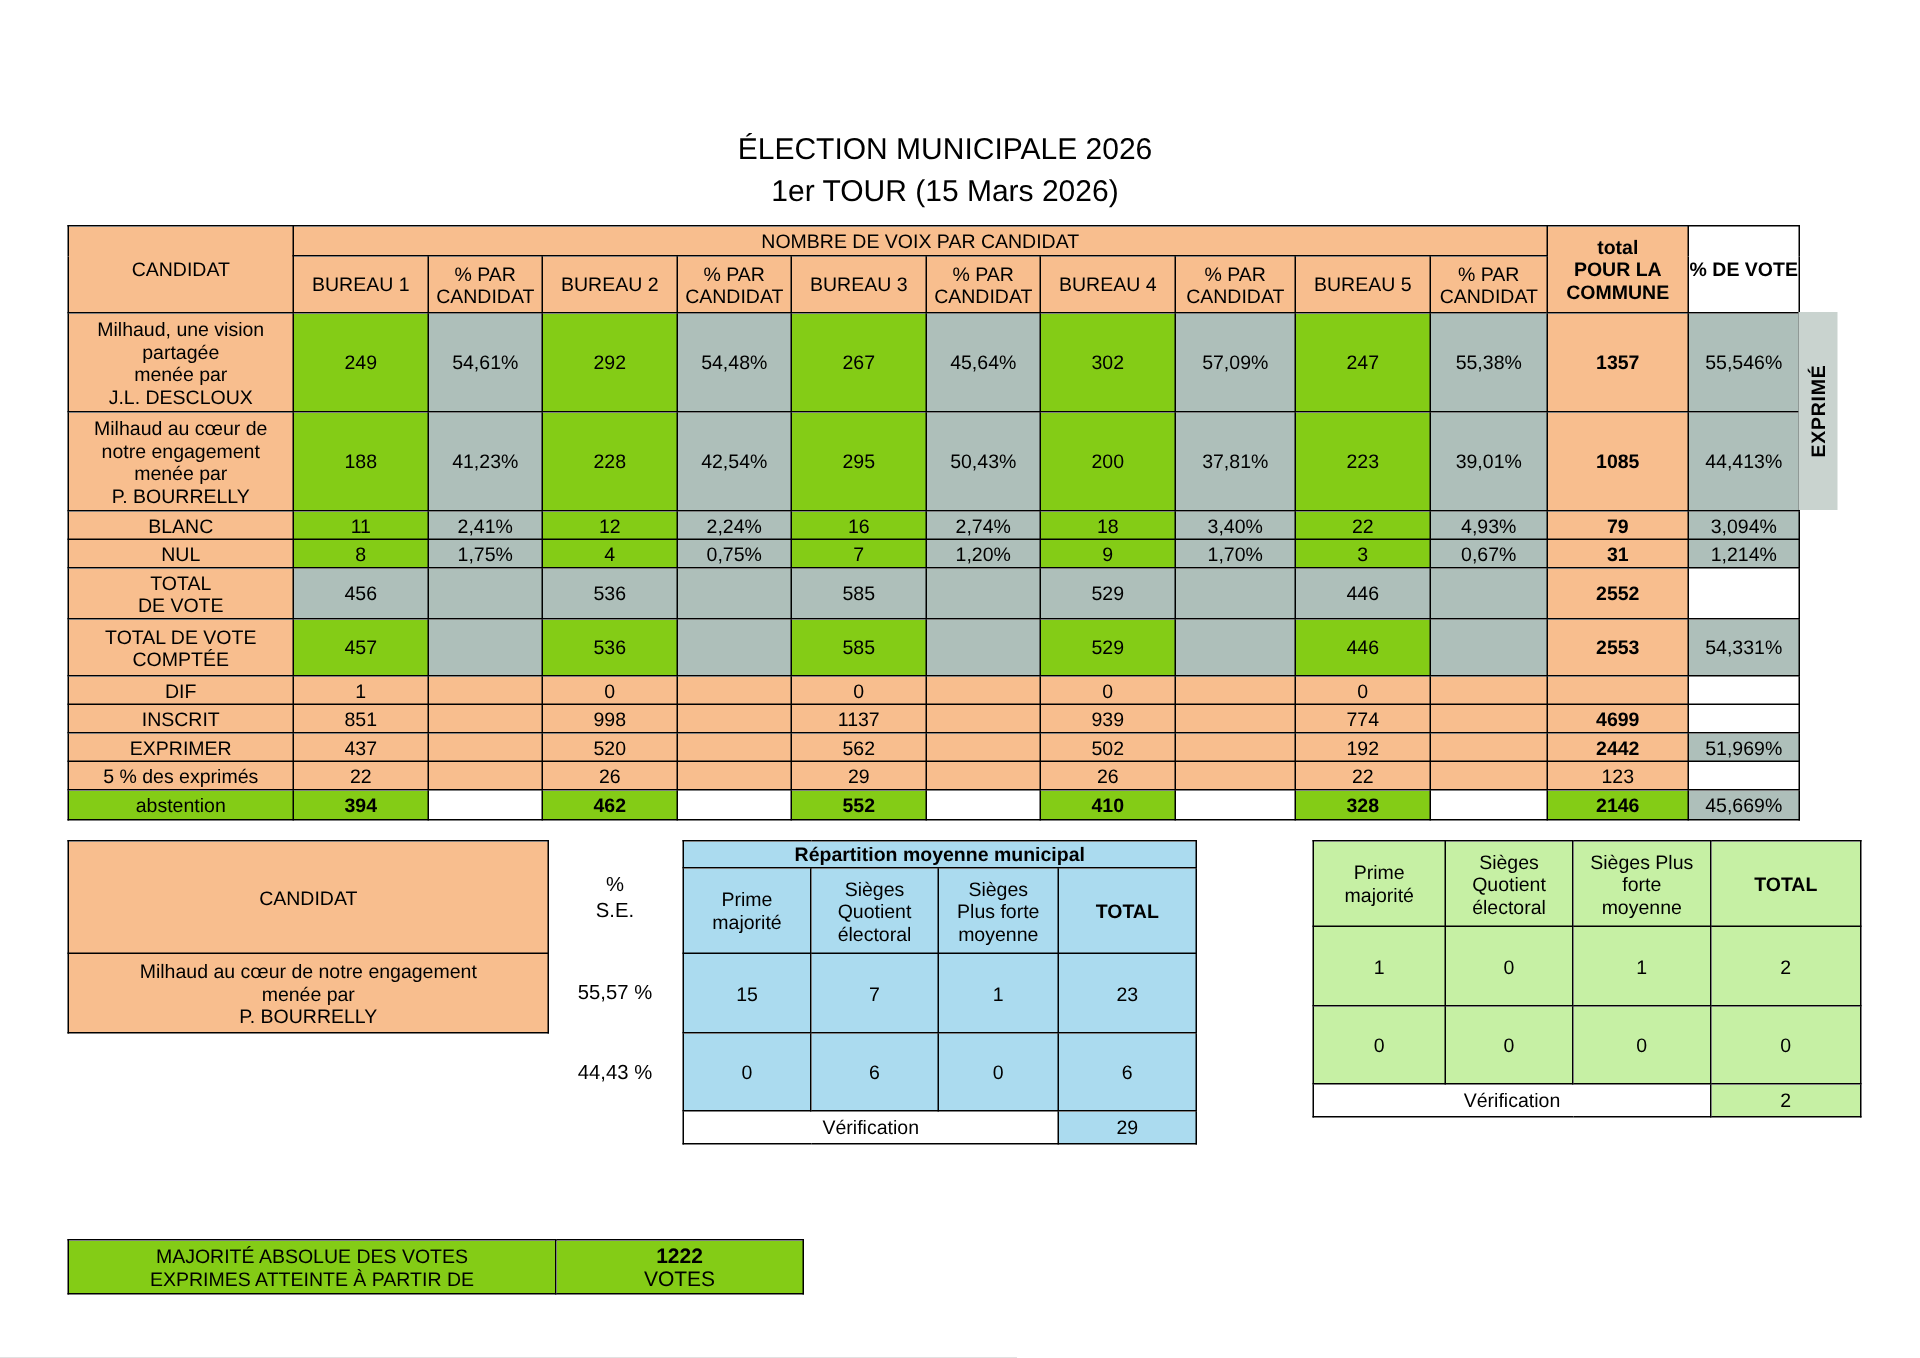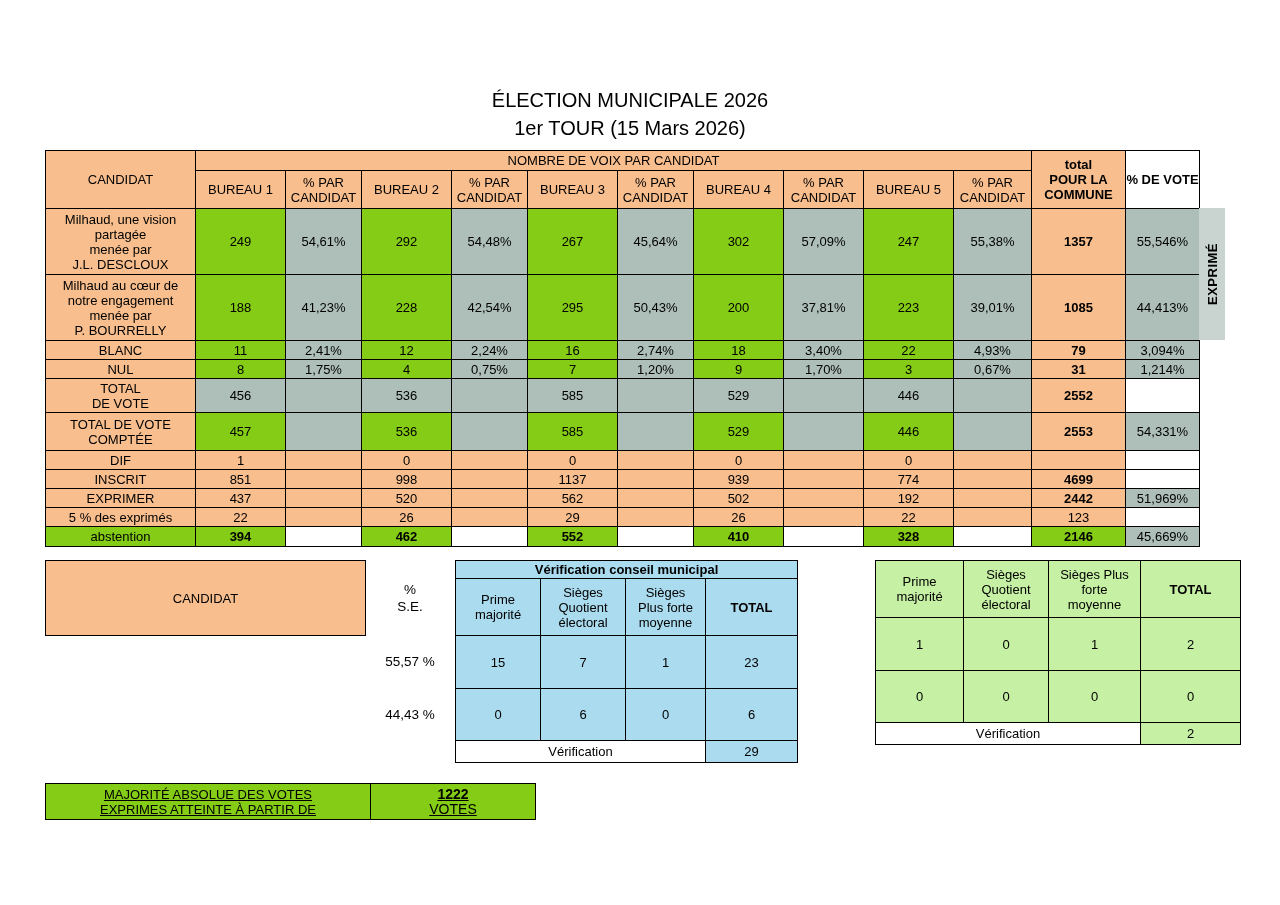--- a/index.html
+++ b/index.html
@@ -278,38 +278,43 @@
   </div>
 
   <table class="t" style="left:45px;top:560px;">
     <colgroup>
         <col style="width:320px">
       </colgroup>
     <tbody>
         <tr style="height:75px">
           <td class="or hd">CANDIDAT</td>
         </tr>
+    <tr style="height:53px">
+          <td class="or lbl pre">Milhaud au cœur de notre engagement
+menée par
+P. BOURRELLY</td>
+        </tr>
   </tbody>
     </table>
 
   <div class="se" style="top:560px;height:75px;">%
 S.E.</div>
   <div class="se" style="top:635px;height:53px;">55,57 %</div>
   <div class="se" style="top:688px;height:53px;">44,43 %</div>
 
   <table class="t" style="left:455px;top:560px;">
     <colgroup>
         <col style="width:85px">
         <col style="width:85px">
         <col style="width:80px">
         <col style="width:92px">
       </colgroup>
     <tbody>
         <tr style="height:18px">
-          <td class="bl b" colspan="4">Vérification conseil municipal</td>
+          <td class="bl b" colspan="4">Répartition moyenne municipal</td>
         </tr>
     <tr style="height:57px">
       <td class="bl pre">Prime
 majorité</td>
       <td class="bl pre">Sièges
 Quotient
 électoral</td>
       <td class="bl pre">Sièges
 Plus forte
 moyenne</td>
@@ -365,21 +370,21 @@
       <td class="gr">0</td>
       <td class="gr tot-v">0</td>
     </tr>
     <tr style="height:22px">
       <td class="nb ver-l" colspan="3">Vérification</td>
       <td class="gr ver-v">2</td>
     </tr>
   </tbody>
     </table>
 
-  <table class="t" style="left:45px;top:783px;text-decoration:underline;">
+  <table class="t" style="left:45px;top:826px;">
     <colgroup>
         <col style="width:325px">
         <col style="width:165px">
       </colgroup>
     <tbody>
         <tr style="height:36px">
       <td class="wh pre maj-l">MAJORITÉ ABSOLUE DES VOTES
 EXPRIMES ATTEINTE À PARTIR DE</td>
       <td class="wh">
         <div class="maj-val">

